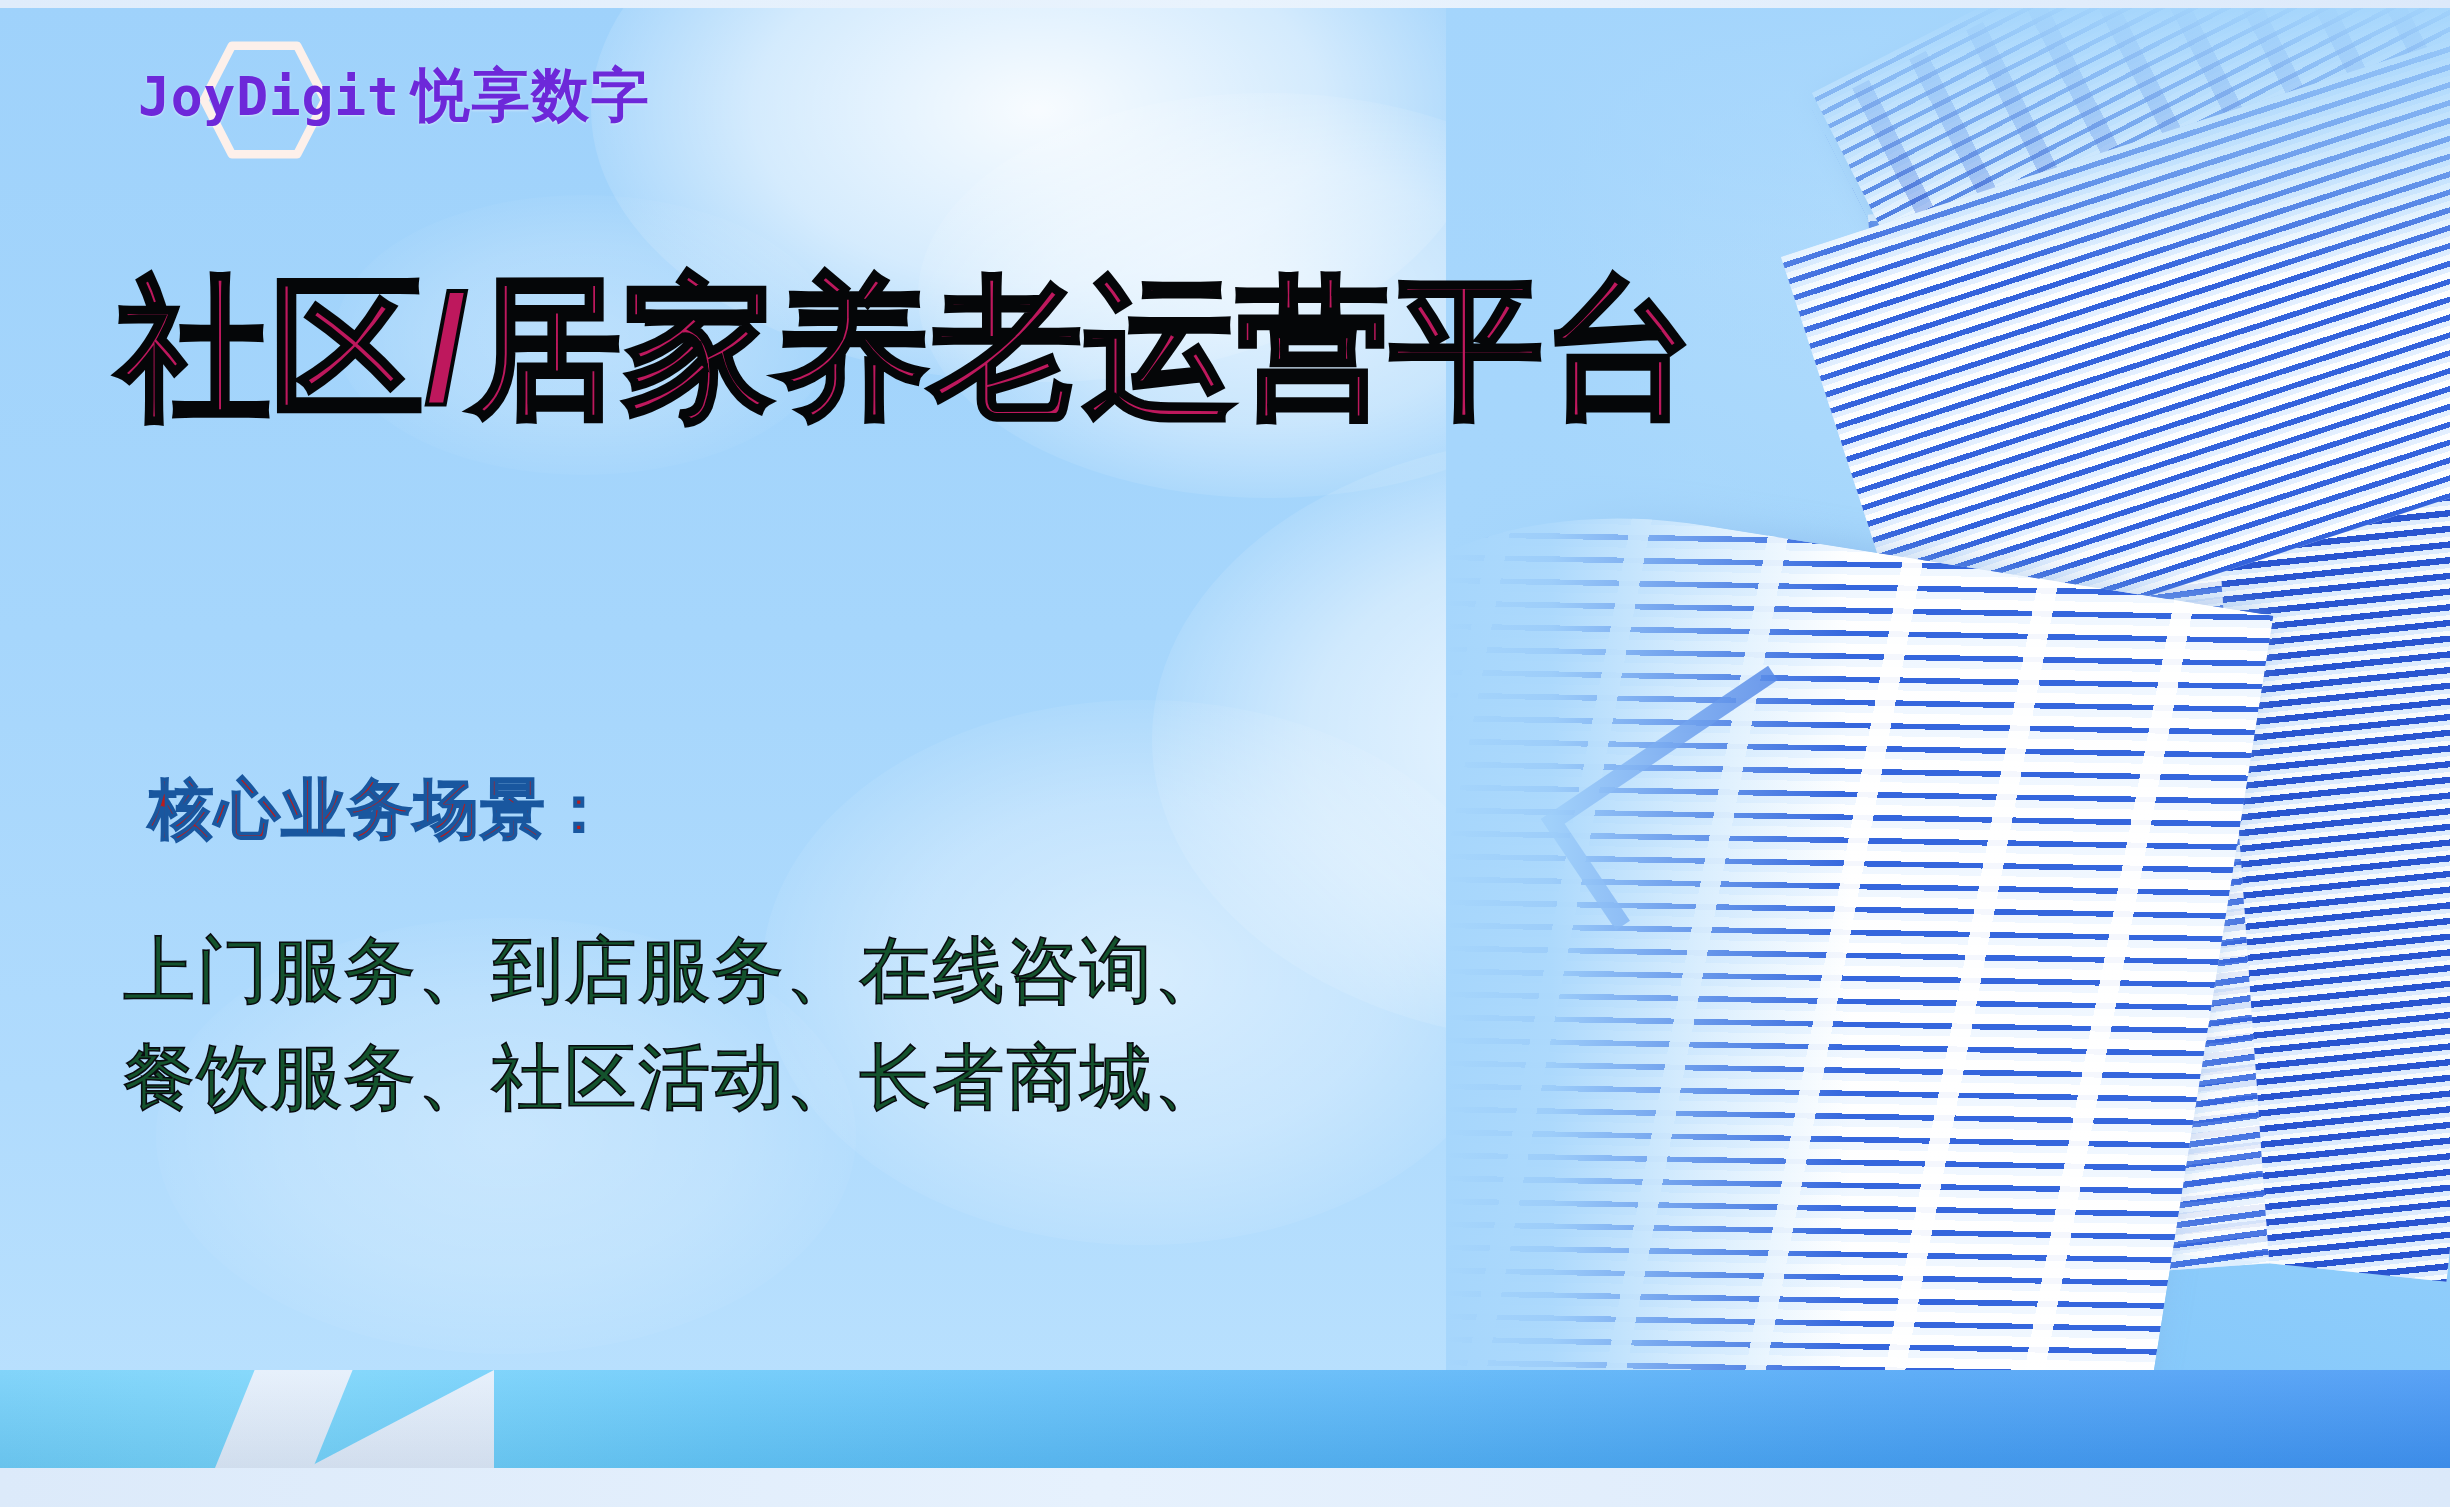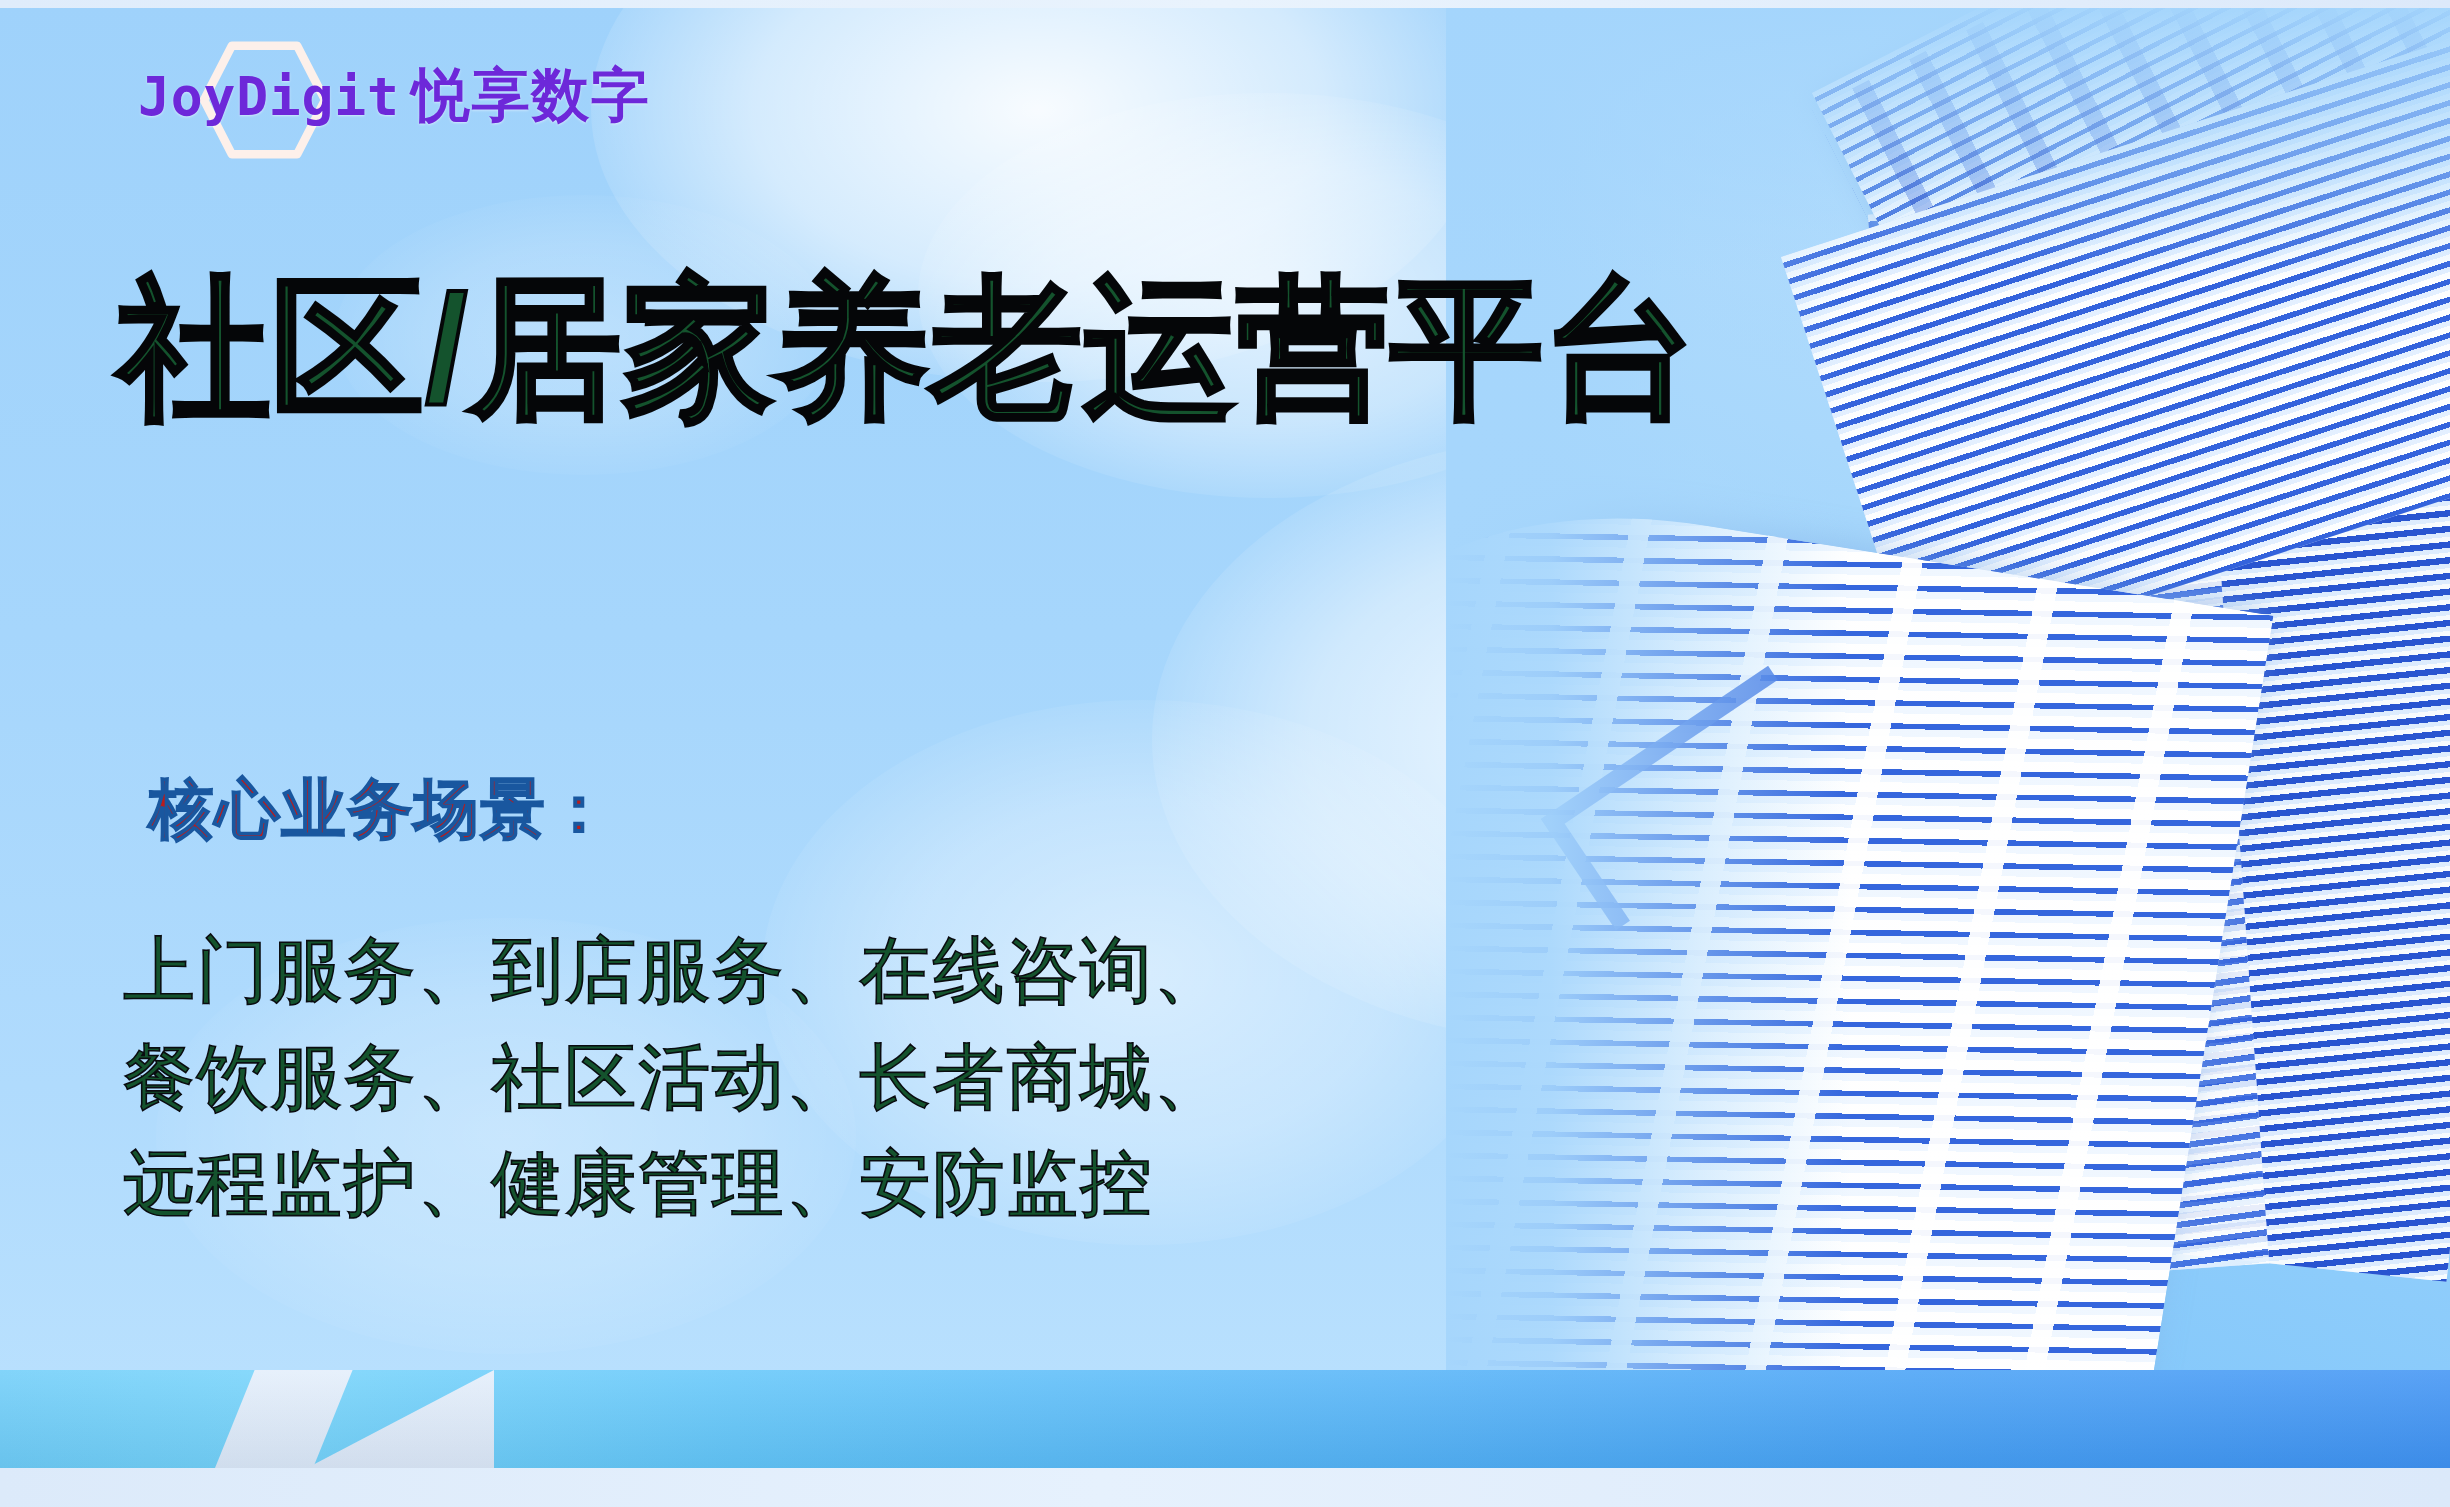--- a/index.html
+++ b/index.html
@@ -230,21 +230,21 @@
     margin-left: 12.4px;
     font-weight: 700;
   }
 
   
   .headline {
     position: absolute;
     left: 118px; top: 265px;
     font-size: 152px;
     font-weight: 700;
-    color: #14532d;
+    color: #be185d;
     letter-spacing: 1.6px;
     white-space: nowrap;
     line-height: 1.1;
     -webkit-text-stroke: 3.9px #050608;
   }
 
   
   .subheading {
     position: absolute;
     left: 149px; top: 766px;
@@ -358,21 +358,20 @@
     </div>
   </div>
 
   <div class="headline">社区/居家养老运营平台</div>
 
   <div class="subheading">核心业务场景：</div>
 
   <div class="scenarios">
     <div class="scenario-line">上门服务、到店服务、在线咨询、</div>
     <div class="scenario-line">餐饮服务、社区活动、长者商城、</div>
-    <div class="scenario-line">远程监护、健康管理、安防监控</div>
   </div>
 
   <div class="bottom-pale"></div>
   <div class="bottom-band"></div>
   <div class="band-tip"></div>
   <div class="band-slash"></div>
   <div class="band-lowlight"></div>
 
 </div>
 

